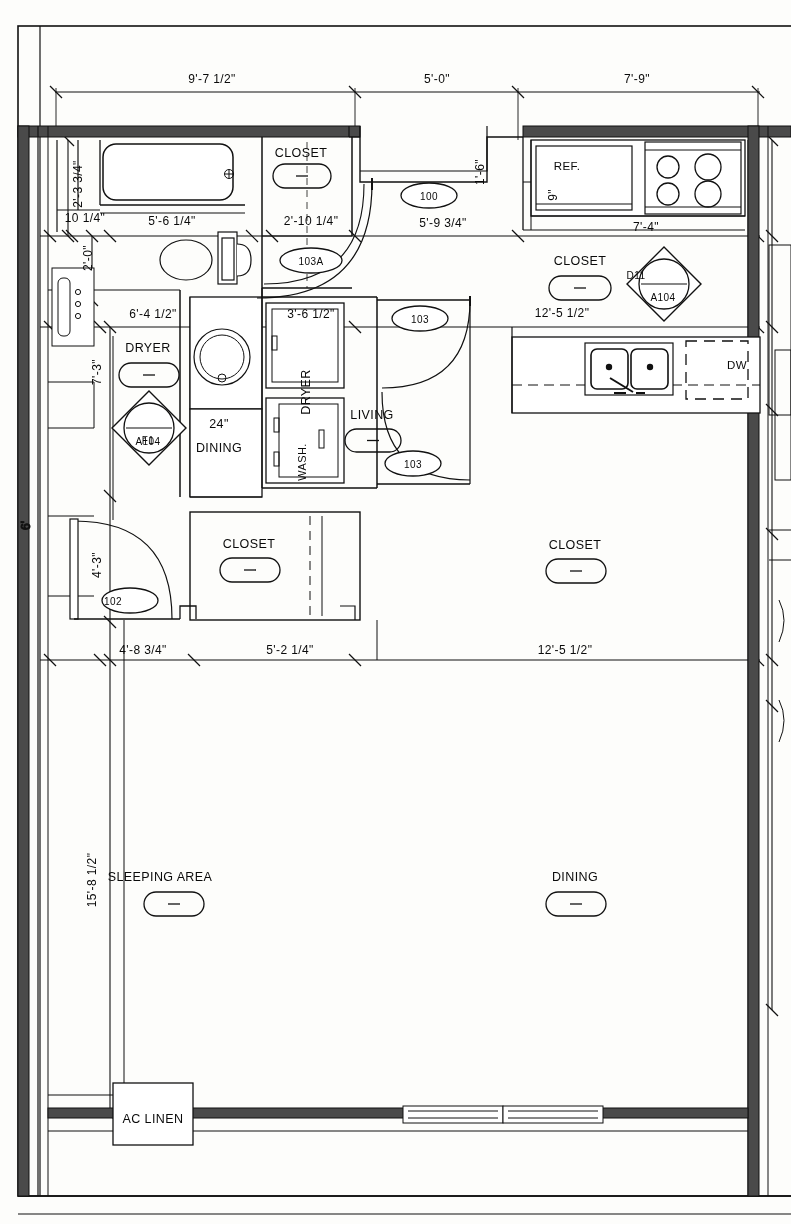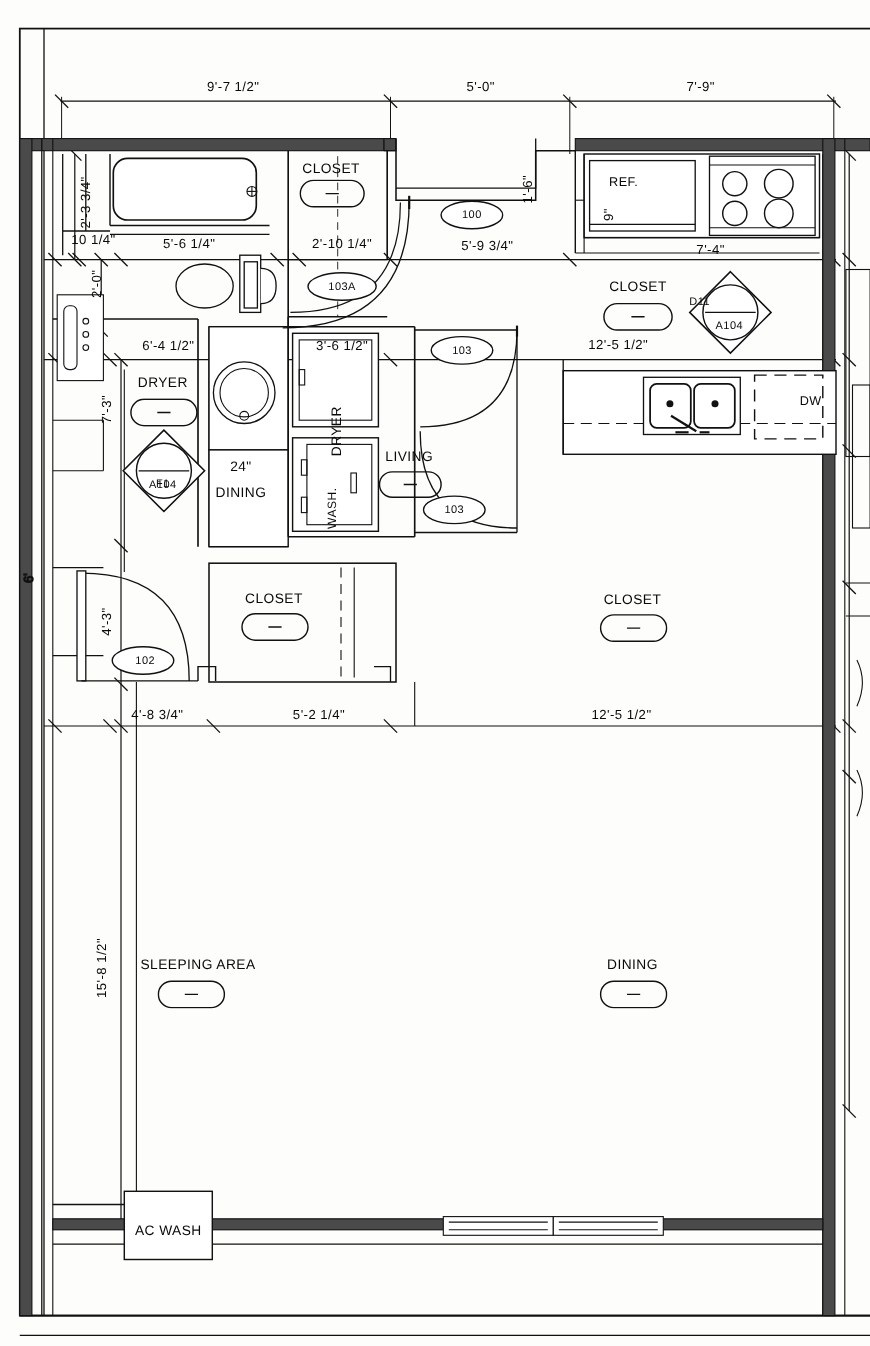--- a/index.html
+++ b/index.html
@@ -319,34 +319,34 @@
     <rect x="1" y="1" width="60" height="24" rx="12" fill="none" stroke="#111" stroke-width="1.3"></rect>
     <line x1="25" y1="13" x2="37" y2="13" stroke="#111" stroke-width="1.3"></line>
   </svg>
 
   <div class="lbl room ctr" style="left:575px;top:545px">CLOSET</div>
   <svg class="lbl" style="left:545px;top:558px" width="62" height="26">
     <rect x="1" y="1" width="60" height="24" rx="12" fill="none" stroke="#111" stroke-width="1.3"></rect>
     <line x1="25" y1="13" x2="37" y2="13" stroke="#111" stroke-width="1.3"></line>
   </svg>
 
-  <div class="lbl room ctr" style="left:180px;top:877px">SLEEPING AREA</div>
+  <div class="lbl room ctr" style="left:160px;top:877px">SLEEPING AREA</div>
   <svg class="lbl" style="left:143px;top:891px" width="62" height="26">
     <rect x="1" y="1" width="60" height="24" rx="12" fill="none" stroke="#111" stroke-width="1.3"></rect>
     <line x1="25" y1="13" x2="37" y2="13" stroke="#111" stroke-width="1.3"></line>
   </svg>
 
   <div class="lbl room ctr" style="left:575px;top:877px">DINING</div>
   <svg class="lbl" style="left:545px;top:891px" width="62" height="26">
     <rect x="1" y="1" width="60" height="24" rx="12" fill="none" stroke="#111" stroke-width="1.3"></rect>
     <line x1="25" y1="13" x2="37" y2="13" stroke="#111" stroke-width="1.3"></line>
   </svg>
 
   <div class="lbl appl ctr" style="left:737px;top:365px">DW</div>
-  <div class="lbl room ctr" style="left:153px;top:1119px">AC WASH</div>
+  <div class="lbl room ctr" style="left:153px;top:1119px">AC LINEN</div>
 
   <div class="lbl dim ctr" style="left:212px;top:79px">9'-7 1/2"</div>
   <div class="lbl dim ctr" style="left:437px;top:79px">5'-0"</div>
   <div class="lbl dim ctr" style="left:637px;top:79px">7'-9"</div>
 
   <div class="lbl dim ctr" style="left:85px;top:218px">10 1/4"</div>
   <div class="lbl dim ctr" style="left:172px;top:221px">5'-6 1/4"</div>
   <div class="lbl dim ctr" style="left:311px;top:221px">2'-10 1/4"</div>
   <div class="lbl dim ctr" style="left:443px;top:223px">5'-9 3/4"</div>
   <div class="lbl dim ctr" style="left:646px;top:227px">7'-4"</div>
@@ -383,21 +383,21 @@
   <div class="lbl tag ctr" style="left:420px;top:319px">103</div>
 
   <svg class="lbl" style="left:384px;top:450px" width="58" height="27">
     <ellipse cx="29" cy="13.5" rx="28" ry="12.5" fill="#fff" stroke="#111" stroke-width="1.3"></ellipse>
   </svg>
   <div class="lbl tag ctr" style="left:413px;top:464px">103</div>
 
   <svg class="lbl" style="left:101px;top:587px" width="58" height="27">
     <ellipse cx="29" cy="13.5" rx="28" ry="12.5" fill="#fff" stroke="#111" stroke-width="1.3"></ellipse>
   </svg>
-  <div class="lbl tag ctr" style="left:132px;top:601px">102</div>
+  <div class="lbl tag ctr" style="left:113px;top:601px">102</div>
 
   <svg class="lbl" style="left:625px;top:245px" width="78" height="78">
     <polygon points="39,2 76,39 39,76 2,39" fill="#fff" stroke="#111" stroke-width="1.4"></polygon>
     <circle cx="39" cy="39" r="25" fill="none" stroke="#111" stroke-width="1.3"></circle>
     <line x1="16" y1="39" x2="62" y2="39" stroke="#111" stroke-width="1.2"></line>
   </svg>
   <div class="lbl tag ctr" style="left:636px;top:275px">D11</div>
   <div class="lbl tag ctr" style="left:663px;top:297px">A104</div>
 
   <svg class="lbl" style="left:110px;top:389px" width="78" height="78">

